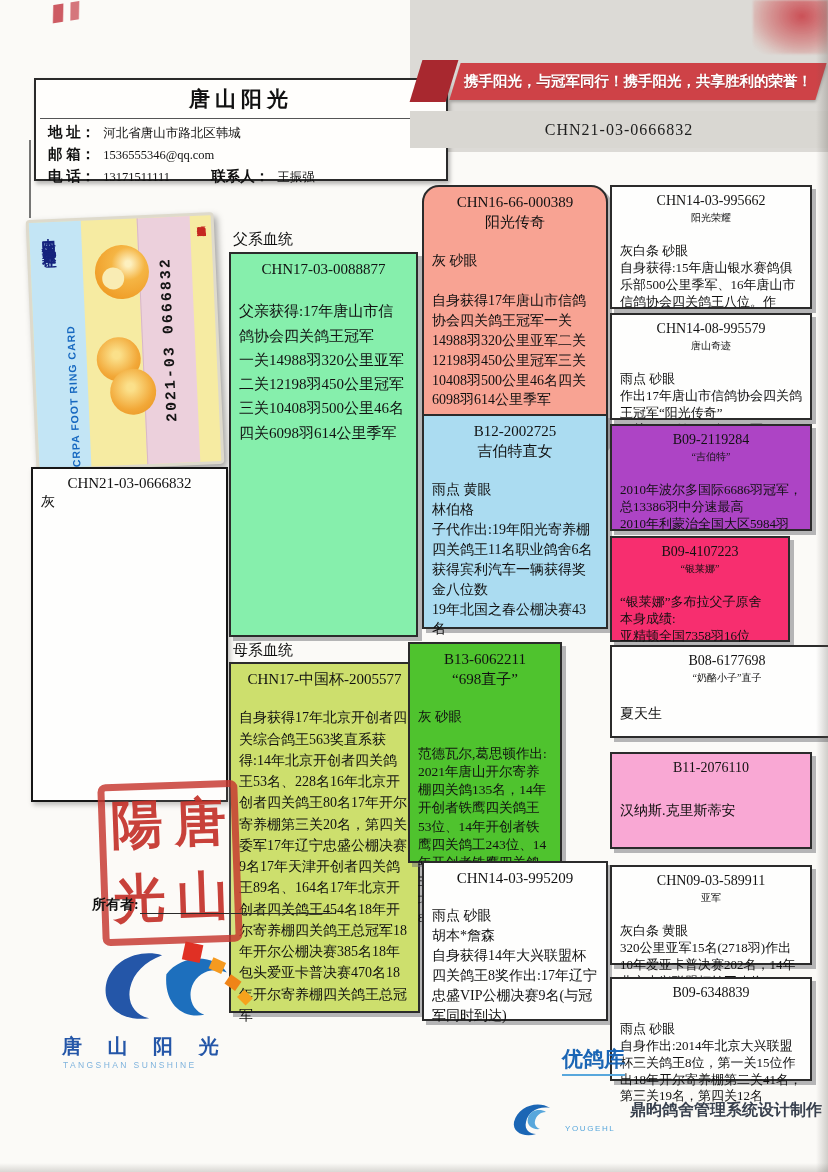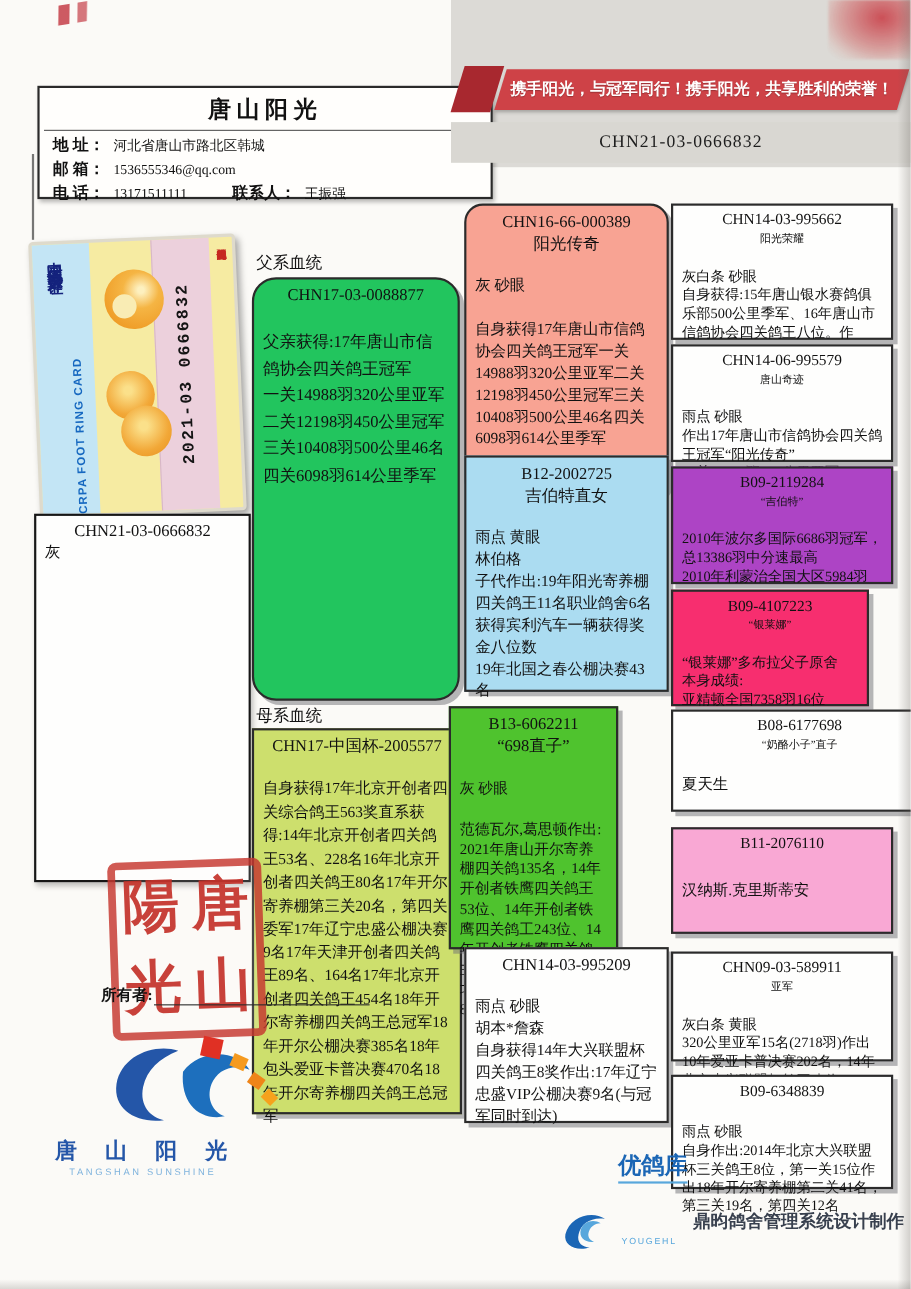--- a/index.html
+++ b/index.html
@@ -118,21 +118,21 @@
   
   .seal{position:absolute;left:100px;top:782px;width:126px;height:148px;border:7px solid rgba(197,52,44,.88);
       border-radius:8px;transform:rotate(-2deg);display:grid;grid-template-columns:1fr 1fr;direction:rtl;
       opacity:.93;background:rgba(255,250,248,.15);}
   .seal span{font-size:52px;color:#c5342c;text-align:center;line-height:70px;font-weight:bold;}
   .owner-label{position:absolute;left:92px;top:896px;font-size:14px;font-weight:bold;}
   .owner-line{position:absolute;left:140px;top:913px;width:196px;border-top:1.5px solid #2a2a2a;}
 
   
   .brand-logo{position:absolute;left:75px;top:938px;width:200px;height:95px;}
-  .brand-cn{position:absolute;left:50px;top:1033px;width:230px;font-size:20px;font-weight:bold;
+  .brand-cn{position:absolute;left:62px;top:1033px;width:230px;font-size:20px;font-weight:bold;
       color:#2456a8;letter-spacing:10px;font-family:"Liberation Sans",sans-serif;}
   .brand-en{position:absolute;left:63px;top:1060px;font-size:8.5px;color:#7fb3dd;letter-spacing:2.4px;
       font-family:"Liberation Sans",sans-serif;}
 
   
   .footer-icon{position:absolute;left:508px;top:1092px;width:48px;height:48px;}
   .footer-cn{position:absolute;left:562px;top:1045px;font-size:21px;font-weight:bold;color:#1b66b5;
       font-family:"Liberation Sans",sans-serif;border-bottom:2px solid #58a7dc;padding-bottom:1px;}
   .footer-en{position:absolute;left:565px;top:1124px;font-size:8px;color:#58a7dc;letter-spacing:1.6px;
       font-family:"Liberation Sans",sans-serif;}
@@ -189,21 +189,21 @@
   </div>
 
   <div class="subject-box" style="background: rgb(254, 254, 253);">
     <div class="subject-ring">CHN21-03-0666832</div>
     <div class="subject-color">灰</div>
   </div>
 
   <div class="blood-label" id="lbl-paternal">父系血统</div>
   <div class="blood-label" id="lbl-maternal">母系血统</div>
 
-  <div class="pbox" id="box-paternal" style="background: #22c55e; border-radius: 22px;">
+  <div class="pbox" id="box-paternal" style="background: #86efac;">
     <div class="pbox-title">CHN17-03-0088877</div>
     <div class="pbox-body">父亲获得:17年唐山市信鸽协会四关鸽王冠军
 一关14988羽320公里亚军
 二关12198羽450公里冠军
 三关10408羽500公里46名
 四关6098羽614公里季军</div>
   </div>
 
   <div class="pbox" id="box-maternal" style="background: rgb(205, 223, 109);">
     <div class="pbox-title">CHN17-中国杯-2005577</div>
@@ -244,21 +244,21 @@
   </div>
 
   <div class="pbox rc" id="box-r662" style="background: rgb(254, 254, 253);">
     <div class="pbox-title">CHN14-03-995662</div>
     <div class="pbox-name">阳光荣耀</div>
     <div class="pbox-body">灰白条 砂眼
 自身获得:15年唐山银水赛鸽俱乐部500公里季军、16年唐山市信鸽协会四关鸽王八位。作</div>
   </div>
 
   <div class="pbox rc" id="box-r579" style="background: rgb(254, 254, 253);">
-    <div class="pbox-title">CHN14-06-995579</div>
+    <div class="pbox-title">CHN14-08-995579</div>
     <div class="pbox-name">唐山奇迹</div>
     <div class="pbox-body">雨点 砂眼
 作出17年唐山市信鸽协会四关鸽王冠军“阳光传奇”
 一关14988羽320公里亚军</div>
   </div>
 
   <div class="pbox rc" id="box-r284" style="background: rgb(173, 68, 197);">
     <div class="pbox-title">B09-2119284</div>
     <div class="pbox-name">“吉伯特”</div>
     <div class="pbox-body">2010年波尔多国际6686羽冠军，总13386羽中分速最高

